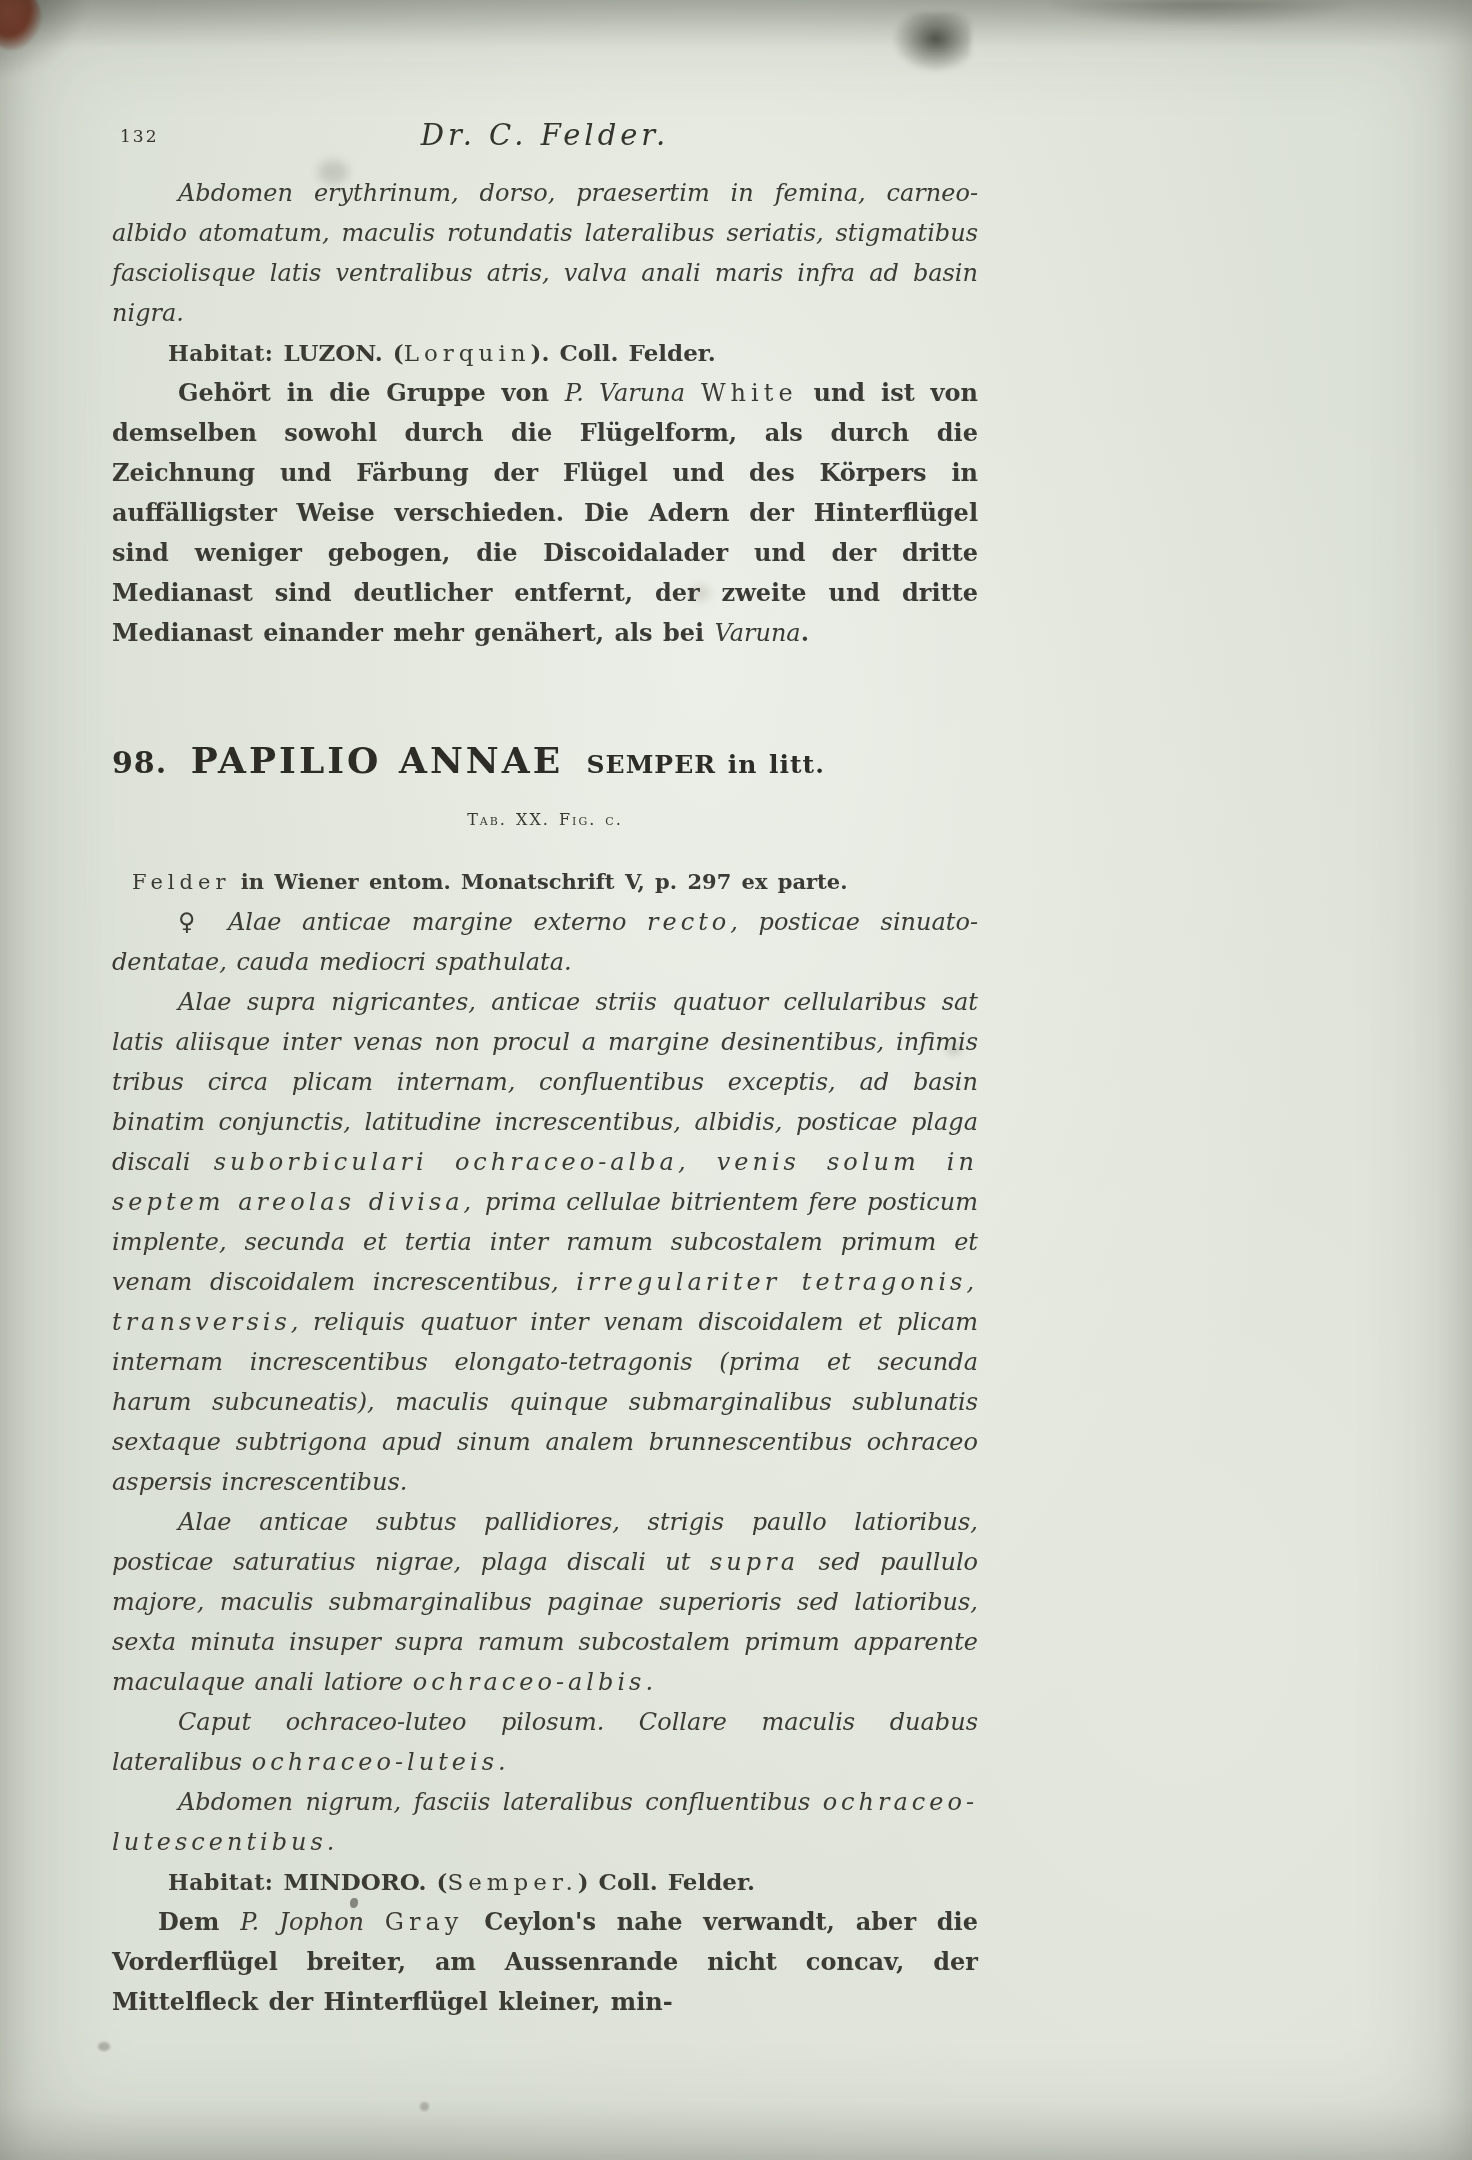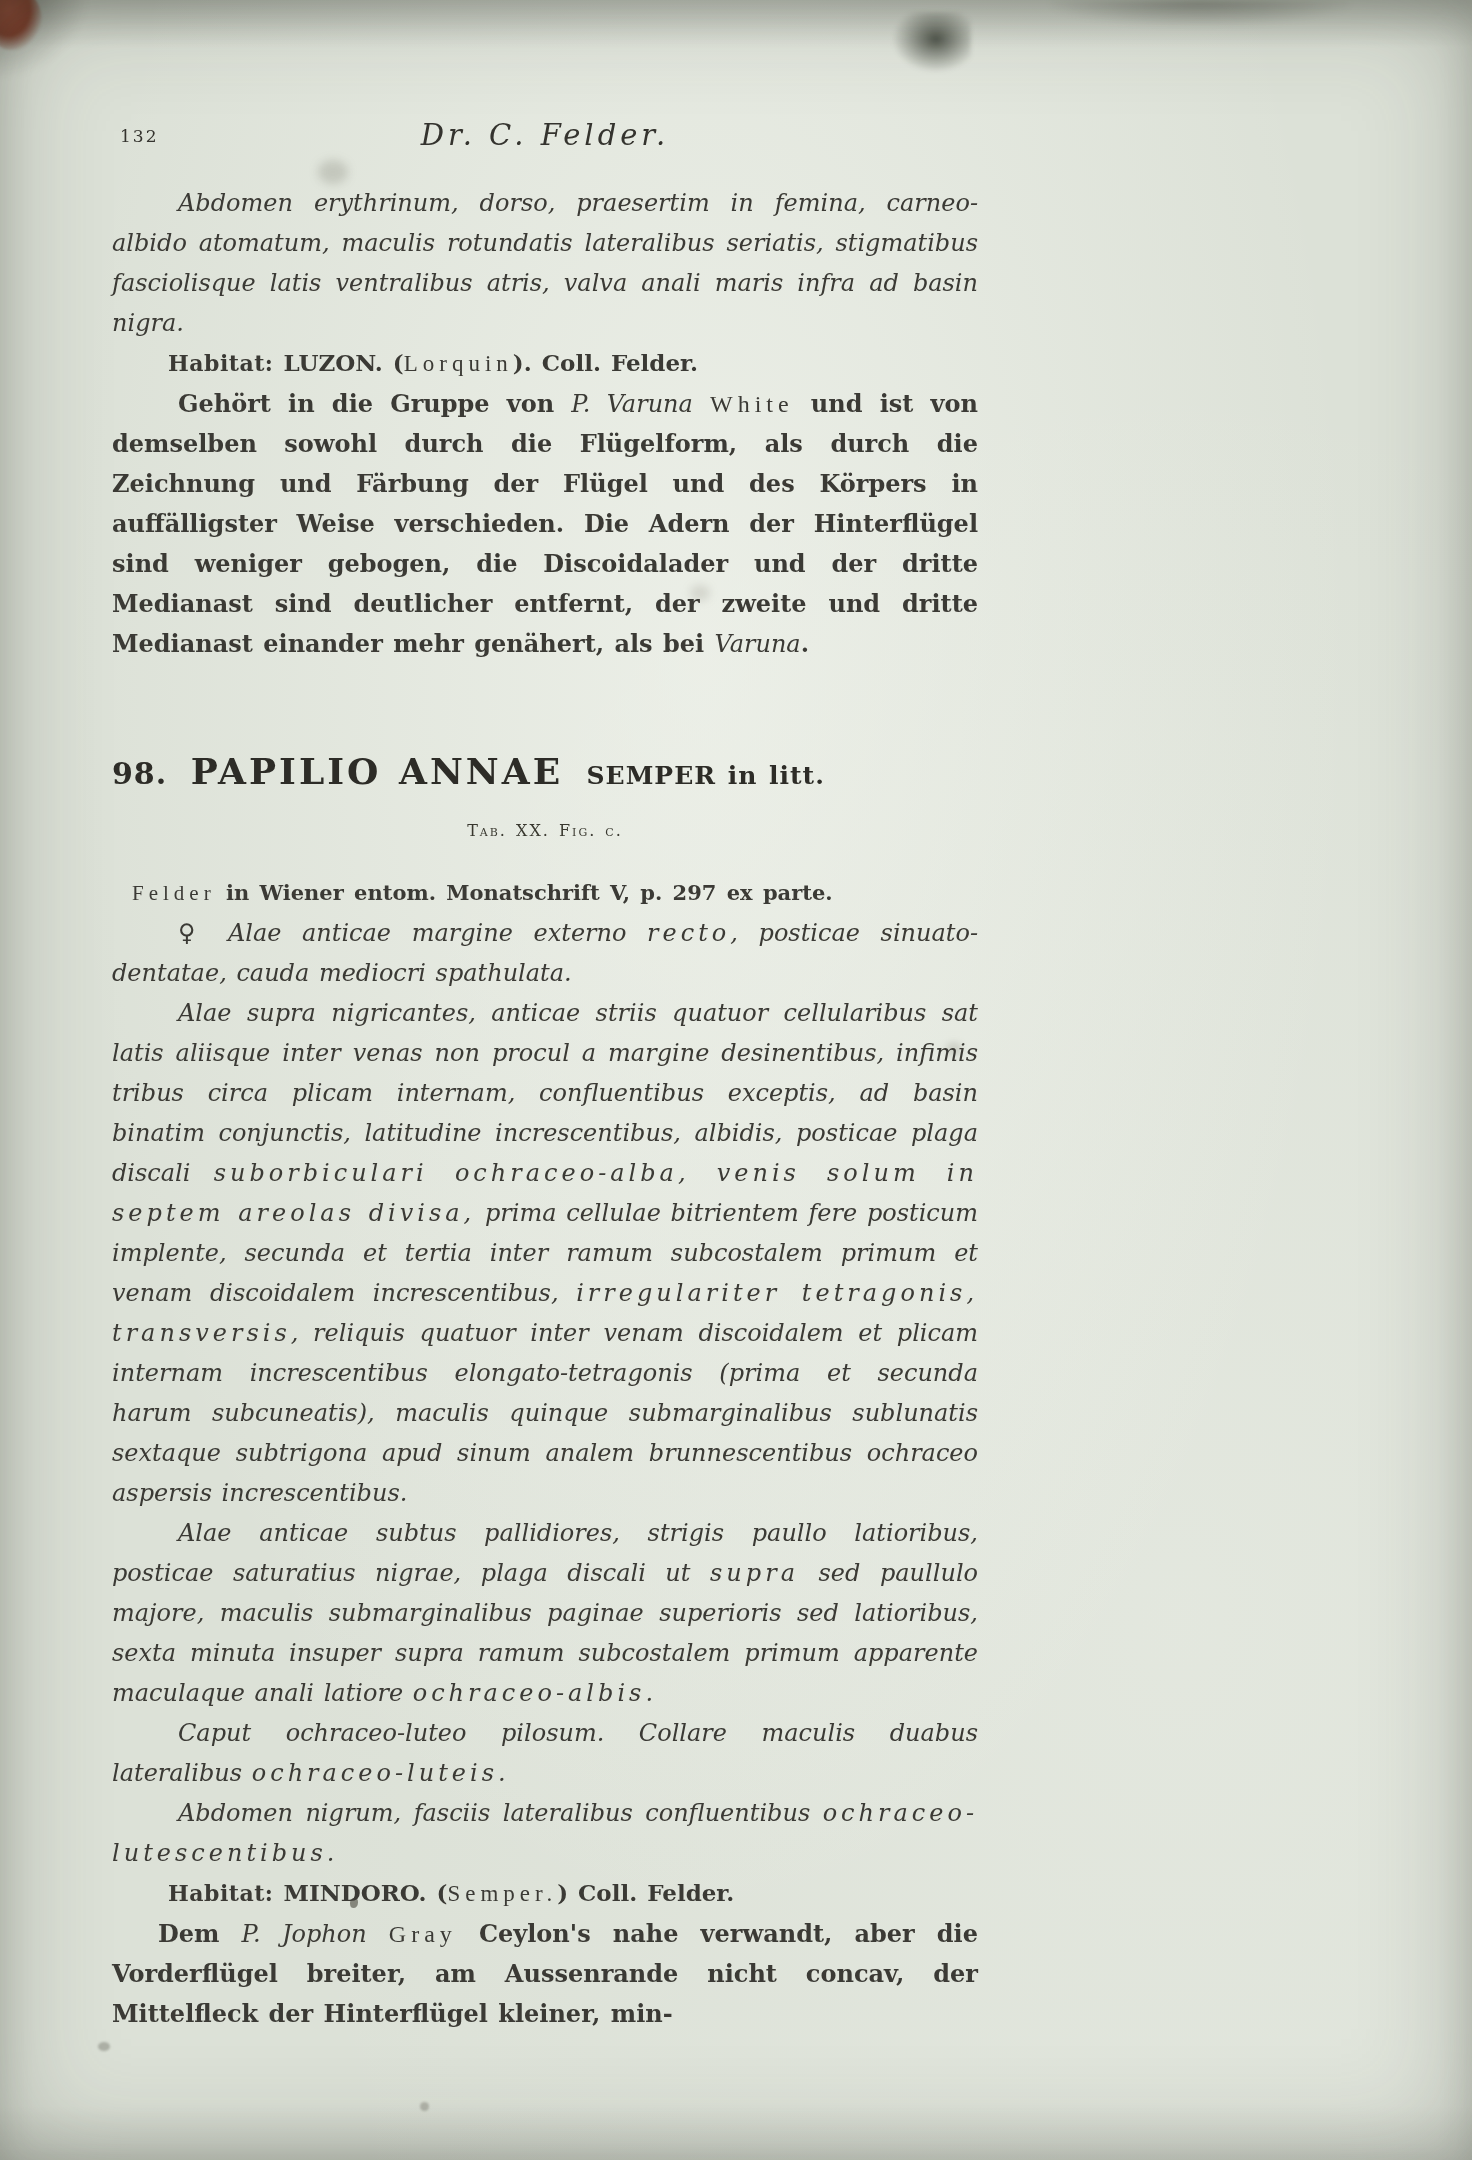--- a/index.html
+++ b/index.html
@@ -58,21 +58,21 @@
     background:rgba(110,108,95,.18);filter:blur(4px);}
 
   
   .pageheader{position:absolute;left:112px;top:118px;width:866px;height:42px;color:#34332e;}
   .pagenum{position:absolute;left:8px;top:8px;font-size:17px;letter-spacing:2px;}
   .runhead{position:absolute;left:0;right:0;top:0;text-align:center;
     font-style:italic;font-size:29px;letter-spacing:4px;}
 
   
   .content{
-    position:absolute;left:112px;top:183px;width:866px;
+    position:absolute;left:112px;top:173px;width:866px;
     color:#3b3a35;font-size:24px;line-height:40px;word-spacing:2px;
   }
   .content p{margin:0;}
   .lat{font-style:italic;text-align:justify;text-indent:66px;}
   .de{text-align:justify;text-indent:66px;}
   .habitat{padding-left:56px;font-size:23px;}
   .habitat .seg-b{font-size:22px;}
   .p-habitat1{margin-top:76px;}
   .p-german{margin-top:22px;}
   .species{
@@ -91,21 +91,21 @@
   .p-subtus{margin-top:30px;}
   .p-caput{margin-top:2px;}
   .p-abd{margin-top:10px;}
   .p-habitat2{margin-top:16px;}
   .p-jophon{margin-top:20px;text-indent:46px;}
 
   
   .seg-rm{font-style:normal;font-weight:bold;}
   .seg-it{font-style:italic;}
   .seg-b{font-style:normal;font-weight:bold;letter-spacing:.5px;}
-  .seg-sp{font-style:normal;letter-spacing:5px;font-family:Liberation Serif, serif;}
+  .seg-sp{font-style:normal;letter-spacing:5px;}
   .seg-itsp{font-style:italic;letter-spacing:4px;}
 </style>
 </head>
 <body>
 
 <div class="scan">
 
   <div class="stain stain-corner-shadow"></div>
   <div class="stain stain-corner"></div>
   <div class="stain stain-topright"></div>

